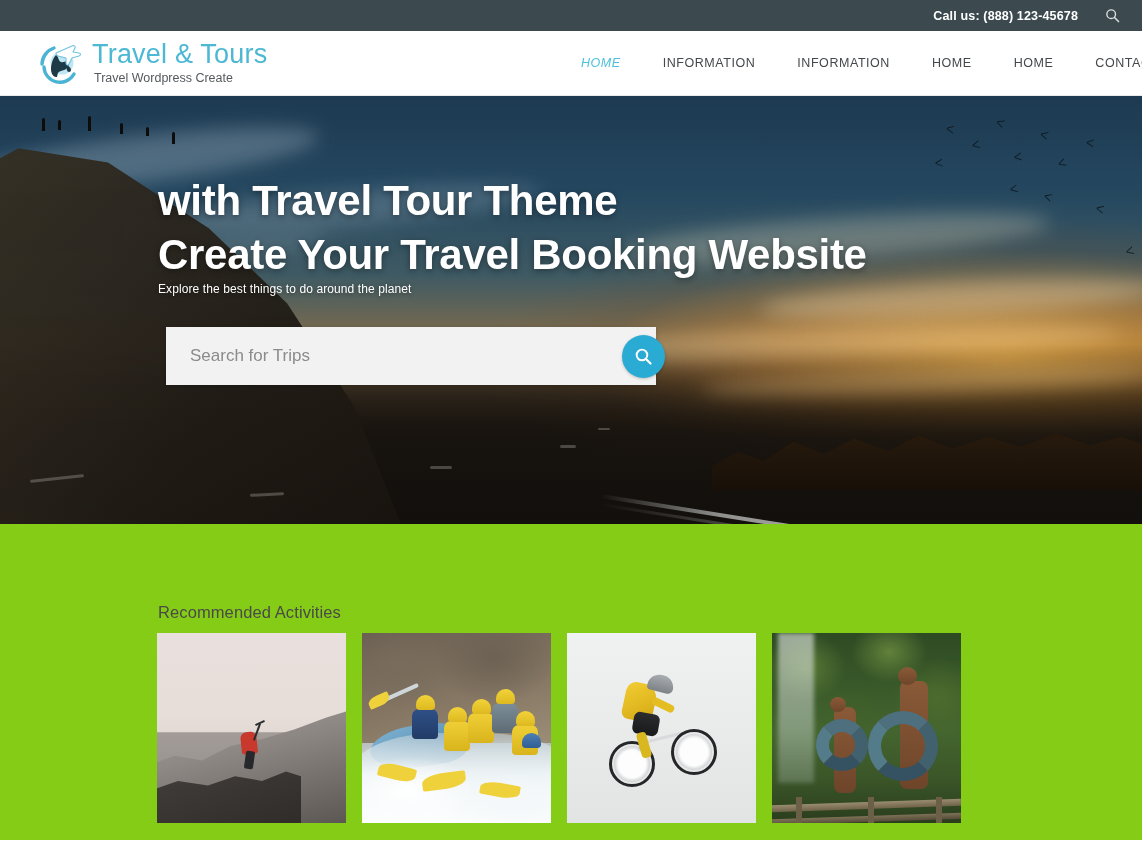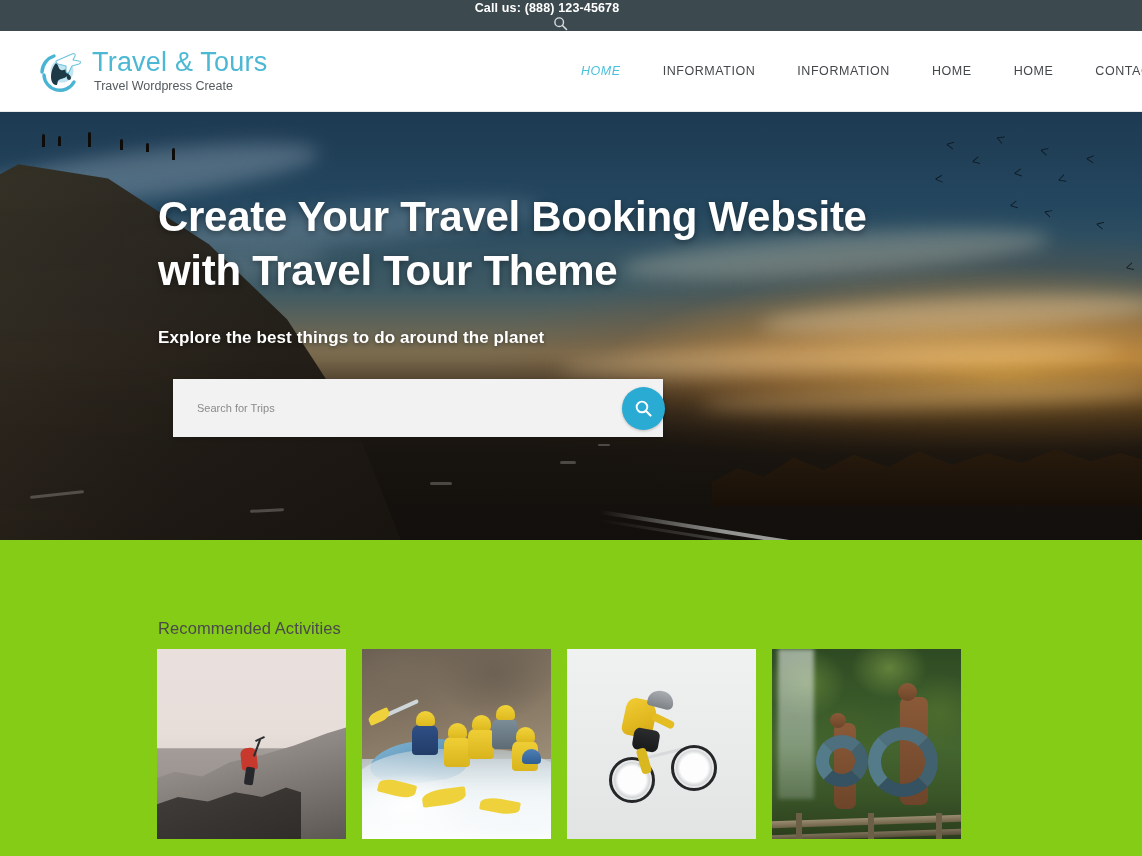--- a/index.html
+++ b/index.html
@@ -11,39 +11,38 @@
   }
 
   
   .topbar {
     height:31px;
     background:#3c4a50;
     display:flex;
     align-items:center;
     justify-content:flex-end;
     padding-right:22px;
-    flex-direction:column;
   }
   .topbar-phone {
     color:#ffffff;
     font-size:12.5px;
     font-weight:bold;
     letter-spacing:0.15px;
     margin-right:26px;
   }
   .topbar-search-icon {
     width:16px; height:16px;
     display:flex; align-items:center; justify-content:center;
     cursor:pointer;
   }
   .topbar-search-icon svg { display:block; }
 
   
   .header {
-    height:81px;
+    height:65px;
     background:#ffffff;
     display:flex;
     align-items:center;
     position:relative;
     border-bottom:1px solid #e9e9e9;
   }
   .logo-block {
     display:flex;
     align-items:center;
     margin-left:34px;
@@ -208,42 +207,41 @@
   .hero-title {
     margin-top:78px;
     color:#ffffff;
     font-size:42px;
     font-weight:bold;
     line-height:1.28;
     letter-spacing:-0.3px;
     text-shadow:0 2px 6px rgba(0,0,0,0.38);
   }
   .hero-sub {
-    margin-top:30px;
     color:#ffffff;
-    font-size:17px;
-    font-weight:700;
+    font-size:12px;
+    font-weight:400;
     letter-spacing:0.1px;
     text-shadow:0 1px 4px rgba(0,0,0,0.42);
   }
   .hero-searchwrap {
     margin-top:31px;
     position:relative;
     width:490px;
     height:58px;
   }
   .hero-searchbox {
     position:absolute;
-    left:15px; top:0;
+    left:8px; top:0;
     width:490px; height:58px;
     background:#f2f2f2;
     border:none;
     outline:none;
     font-family:"Liberation Sans", sans-serif;
-    font-size:11px;
+    font-size:17px;
     color:#6f6f6f;
     padding:0 70px 0 24px;
     box-shadow:0 1px 4px rgba(0,0,0,0.18);
   }
   .hero-searchbox::placeholder { color:#8b8b8b; }
   .hero-searchbtn {
     position:absolute;
     left:464px; top:-12px;
     width:43px; height:43px;
     border-radius:50%;
@@ -535,22 +533,22 @@
   <div class="bird" style="left:1058px; top:62px;  transform:rotate(-20deg);">ᐸ</div>
   <div class="bird" style="left:1086px; top:42px;  transform:rotate(6deg);">ᐸ</div>
   <div class="bird" style="left:1010px; top:88px;  transform:rotate(-12deg);">ᐸ</div>
   <div class="bird" style="left:1044px; top:96px;  transform:rotate(18deg);">ᐸ</div>
   <div class="bird" style="left:935px;  top:62px;  transform:rotate(-5deg);">ᐸ</div>
   <div class="bird" style="left:1096px; top:108px; transform:rotate(12deg);">ᐸ</div>
   <div class="bird" style="left:1126px; top:150px; transform:rotate(-16deg);">ᐸ</div>
 
   <div class="hero-content">
     <div class="hero-title">
+      <div>with Travel Tour Theme</div>
       <div>Create Your Travel Booking Website</div>
-      <div>with Travel Tour Theme</div>
     </div>
     <div class="hero-sub">Explore the best things to do around the planet</div>
 
     <div class="hero-searchwrap">
       <input class="hero-searchbox" type="text" placeholder="Search for Trips" style="">
       <button class="hero-searchbtn">
         <svg width="19" height="19" viewBox="0 0 20 20">
           <circle cx="8.4" cy="8.4" r="5.6" fill="none" stroke="#ffffff" stroke-width="2"></circle>
           <line x1="12.6" y1="12.6" x2="17.4" y2="17.4" stroke="#ffffff" stroke-width="2.3" stroke-linecap="round"></line>
         </svg>

